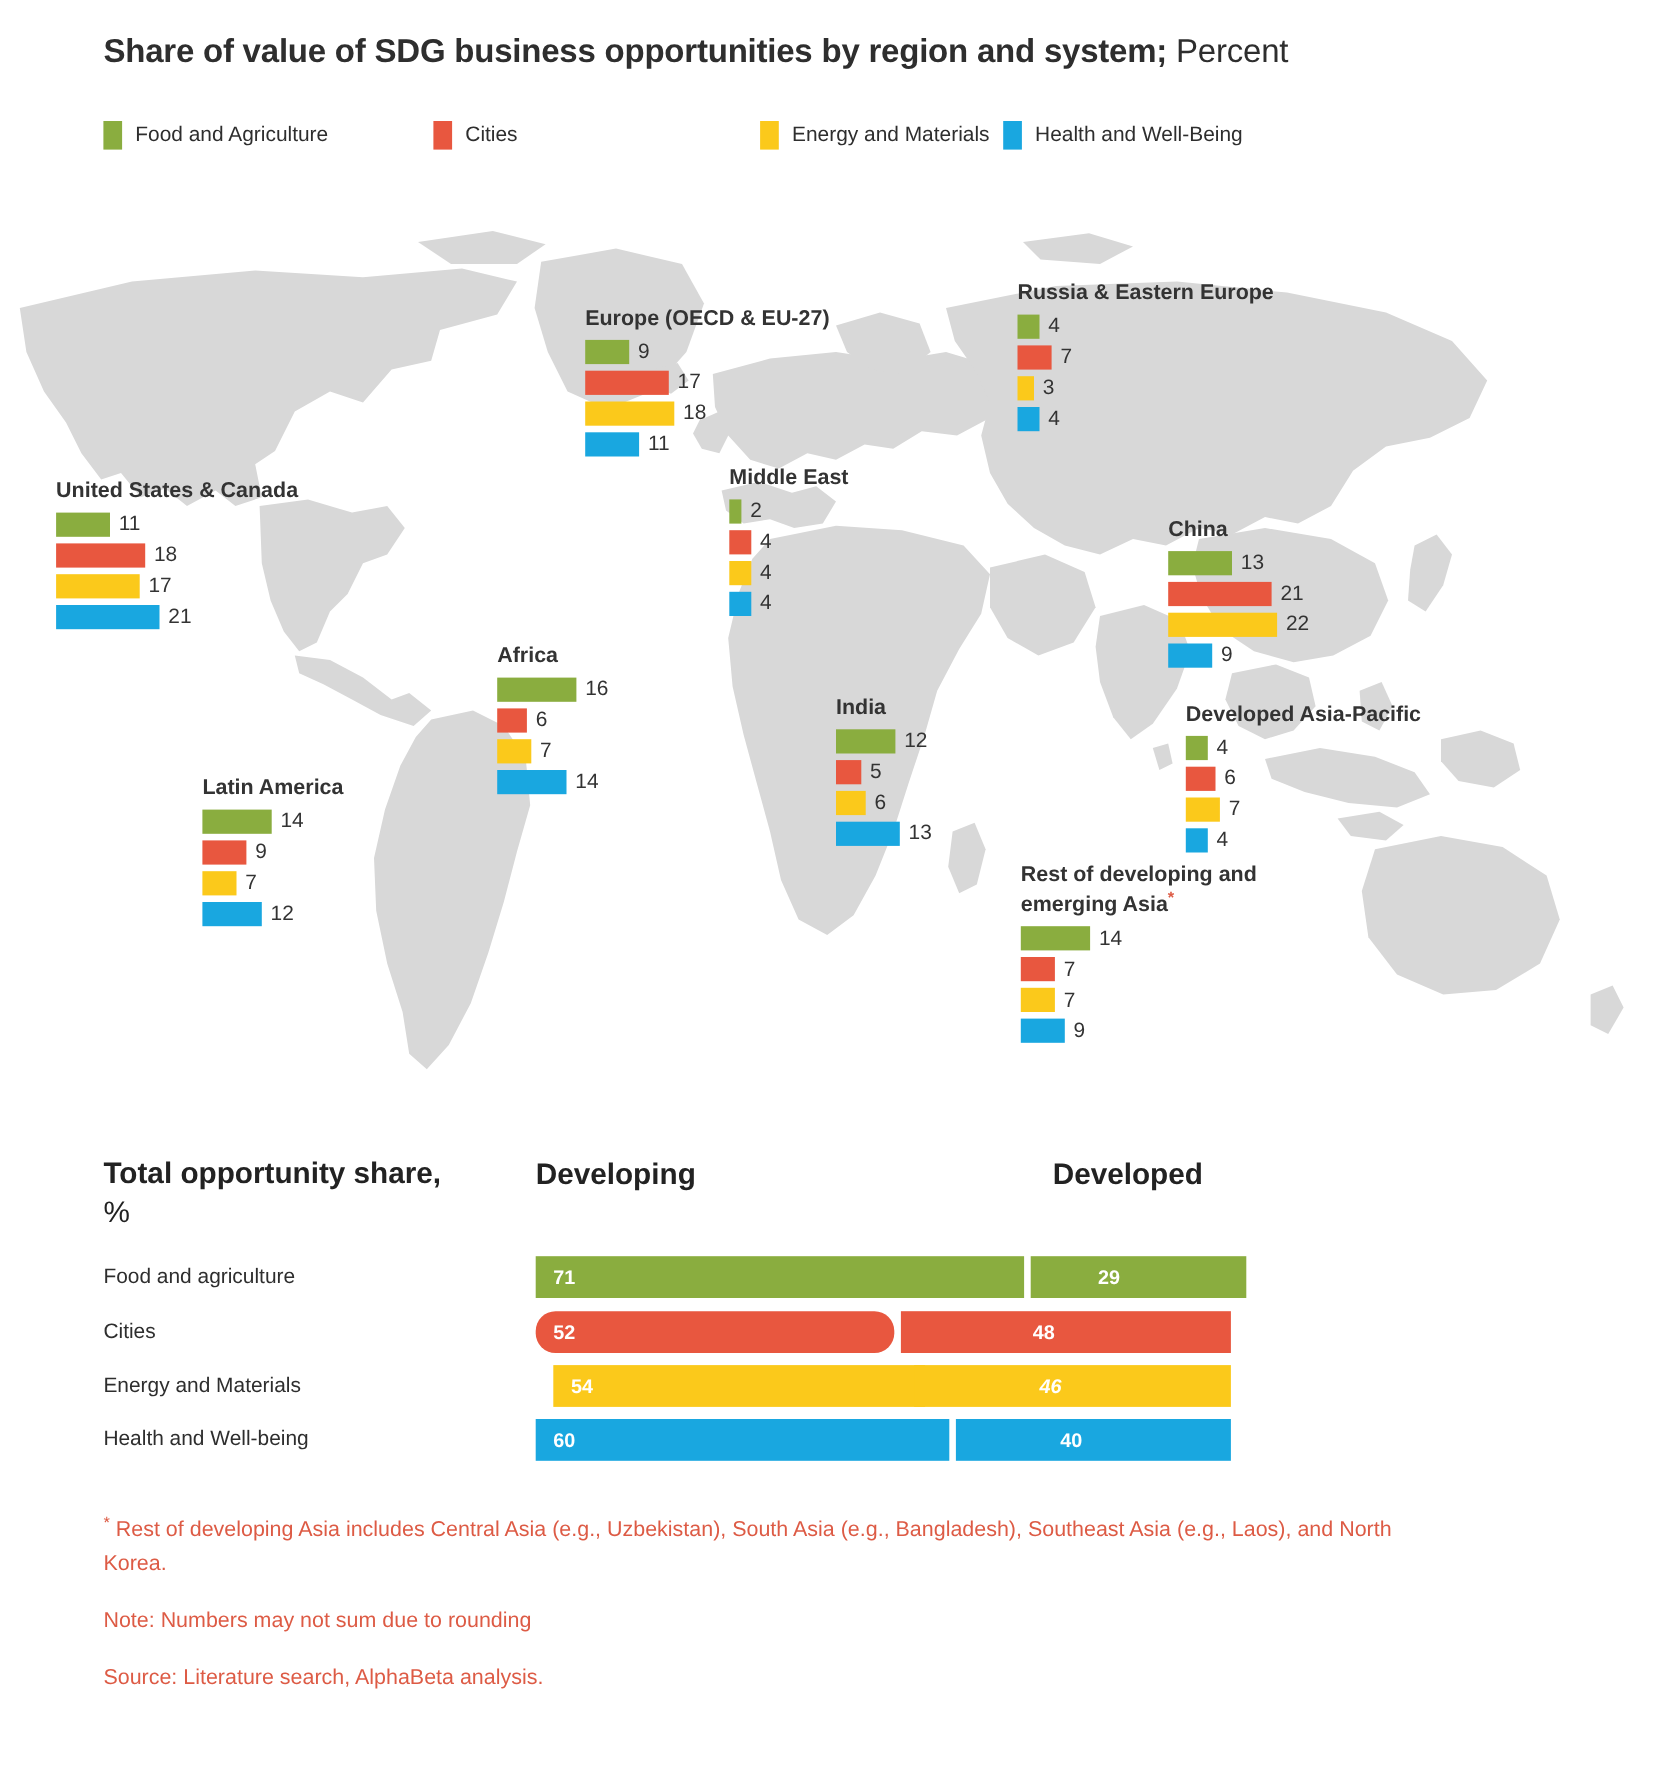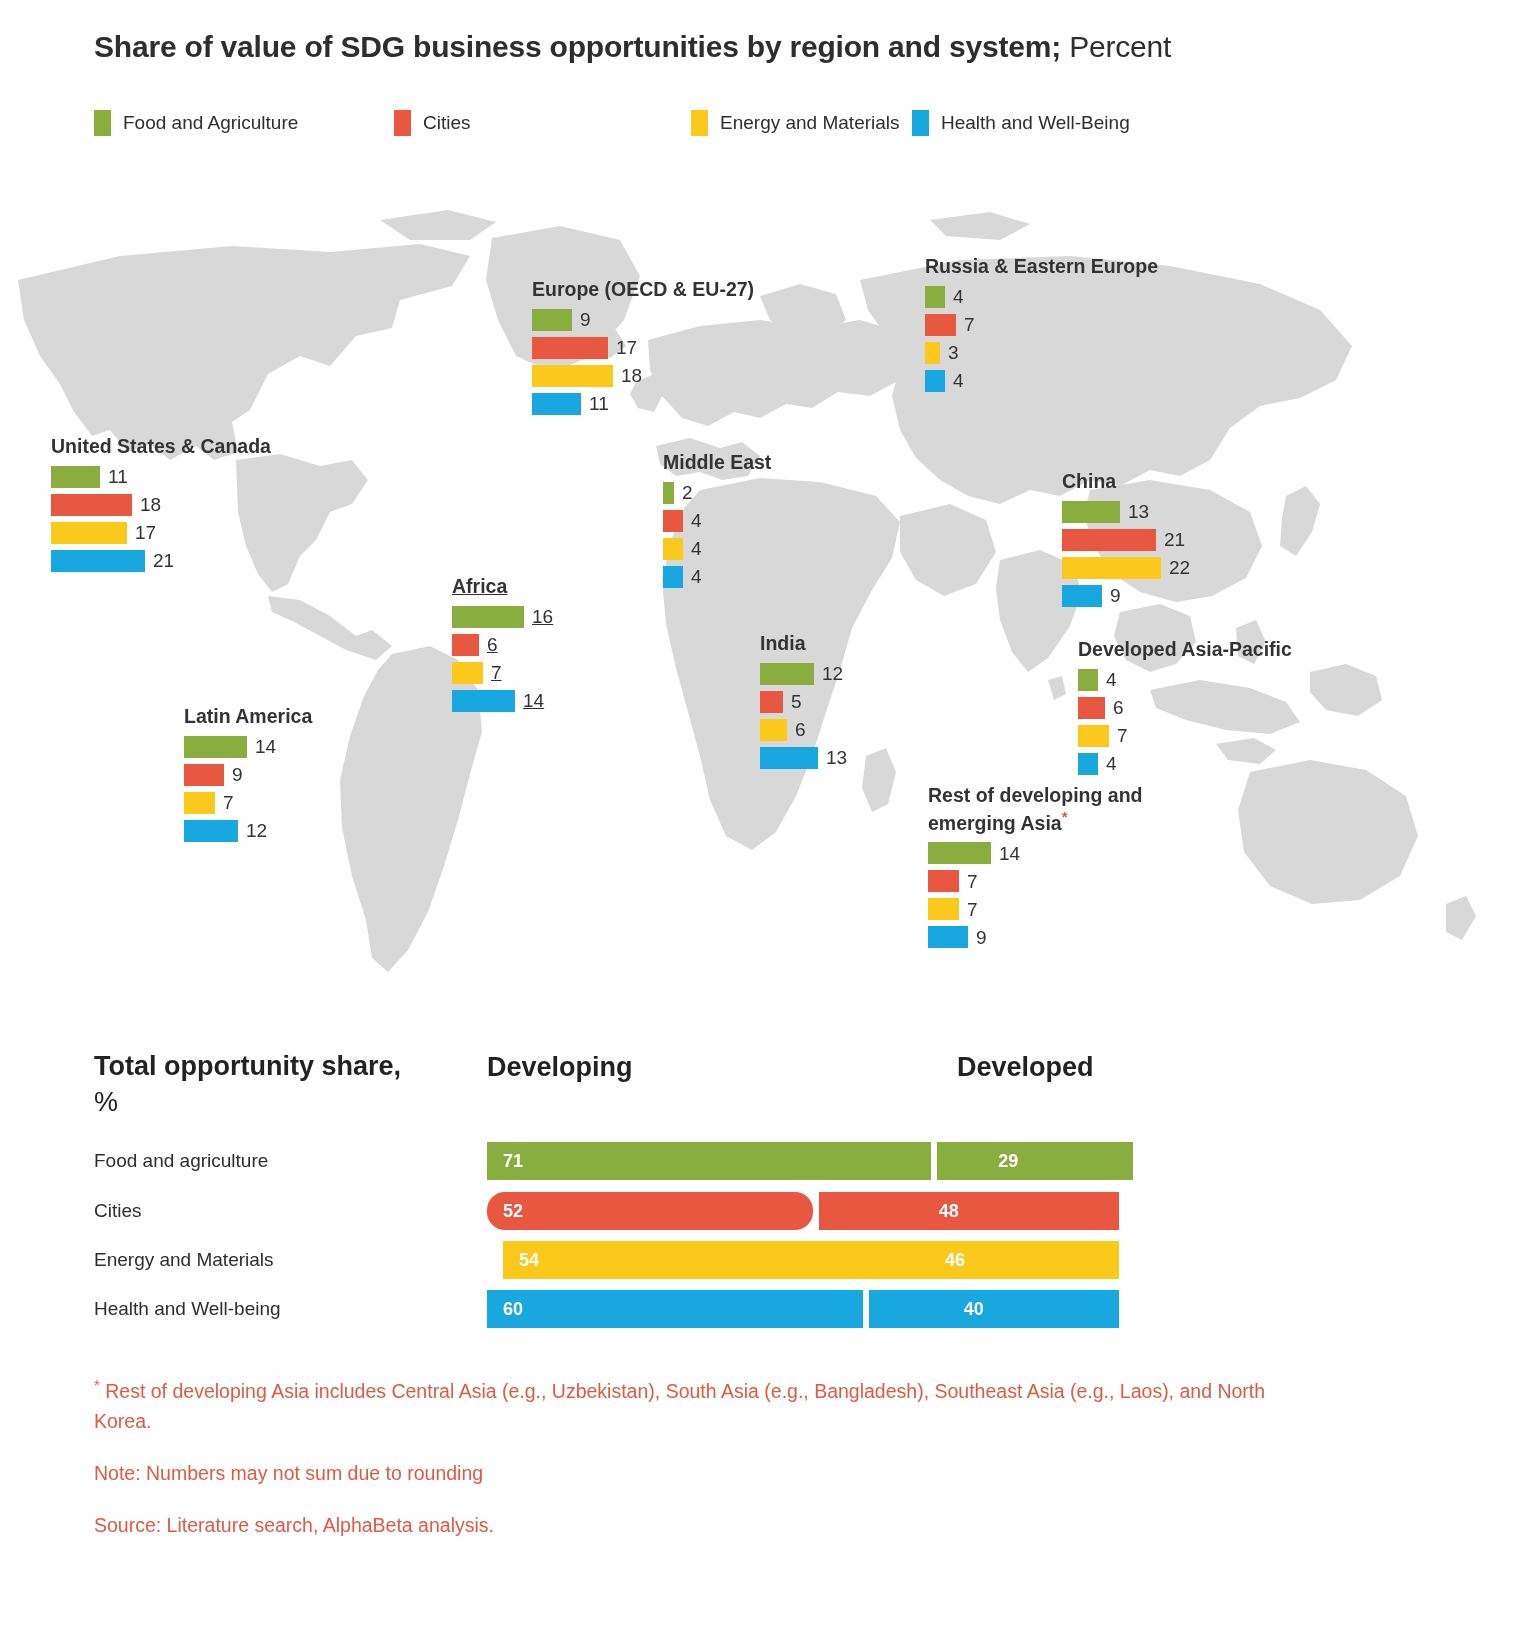--- a/index.html
+++ b/index.html
@@ -230,40 +230,40 @@
         </div>
         <div class="bar-row">
           <div class="bar" style="width: 81px; background: rgb(251, 201, 27);"></div>
           <span class="bar-val">18</span>
         </div>
         <div class="bar-row">
           <div class="bar" style="width: 49px; background: rgb(25, 167, 224);"></div>
           <span class="bar-val">11</span>
         </div>
       </div>
-      <div class="region" style="left: 452px; top: 415px; text-decoration: underline;">
+      <div class="region" style="left: 452px; top: 425px;">
         <div class="region-title">Africa</div>
         <div class="bar-row">
           <div class="bar" style="width: 72px; background: rgb(138, 173, 63);"></div>
           <span class="bar-val">16</span>
         </div>
         <div class="bar-row">
           <div class="bar" style="width: 27px; background: rgb(232, 87, 63);"></div>
           <span class="bar-val">6</span>
         </div>
         <div class="bar-row">
           <div class="bar" style="width: 31px; background: rgb(251, 201, 27);"></div>
           <span class="bar-val">7</span>
         </div>
         <div class="bar-row">
           <div class="bar" style="width: 63px; background: rgb(25, 167, 224);"></div>
           <span class="bar-val">14</span>
         </div>
       </div>
-      <div class="region" style="left: 663px; top: 263px; margin-top: 28px;">
+      <div class="region" style="left: 663px; top: 263px;">
         <div class="region-title">Middle East</div>
         <div class="bar-row">
           <div class="bar" style="width: 11px; background: rgb(138, 173, 63);"></div>
           <span class="bar-val">2</span>
         </div>
         <div class="bar-row">
           <div class="bar" style="width: 20px; background: rgb(232, 87, 63);"></div>
           <span class="bar-val">4</span>
         </div>
         <div class="bar-row">
@@ -401,21 +401,21 @@
             <span class="seg-val" style="margin-left: 120.24px;">48</span>
           </div>
         </div>
       </div>
       <div class="stack-row" style="top: 211px;">
         <div class="stack-label">Energy and Materials</div>
         <div class="stack-bars">
           <div class="seg" style="left: 16px; width: 338.04px; background: rgb(251, 201, 27);">
             <span class="seg-val">54</span>
           </div>
-          <div class="seg" style="left: 344.04px; width: 287.96px; background: rgb(251, 201, 27);">
+          <div class="seg" style="left: 344.04px; width: 287.96px; background: rgb(251, 201, 27); font-style: italic;">
             <span class="seg-val" style="margin-left: 113.98px;">46</span>
           </div>
         </div>
       </div>
       <div class="stack-row" style="top: 260px;">
         <div class="stack-label">Health and Well-being</div>
         <div class="stack-bars">
           <div class="seg" style="left: 0px; width: 375.6px; background: rgb(25, 167, 224);">
             <span class="seg-val">60</span>
           </div>

